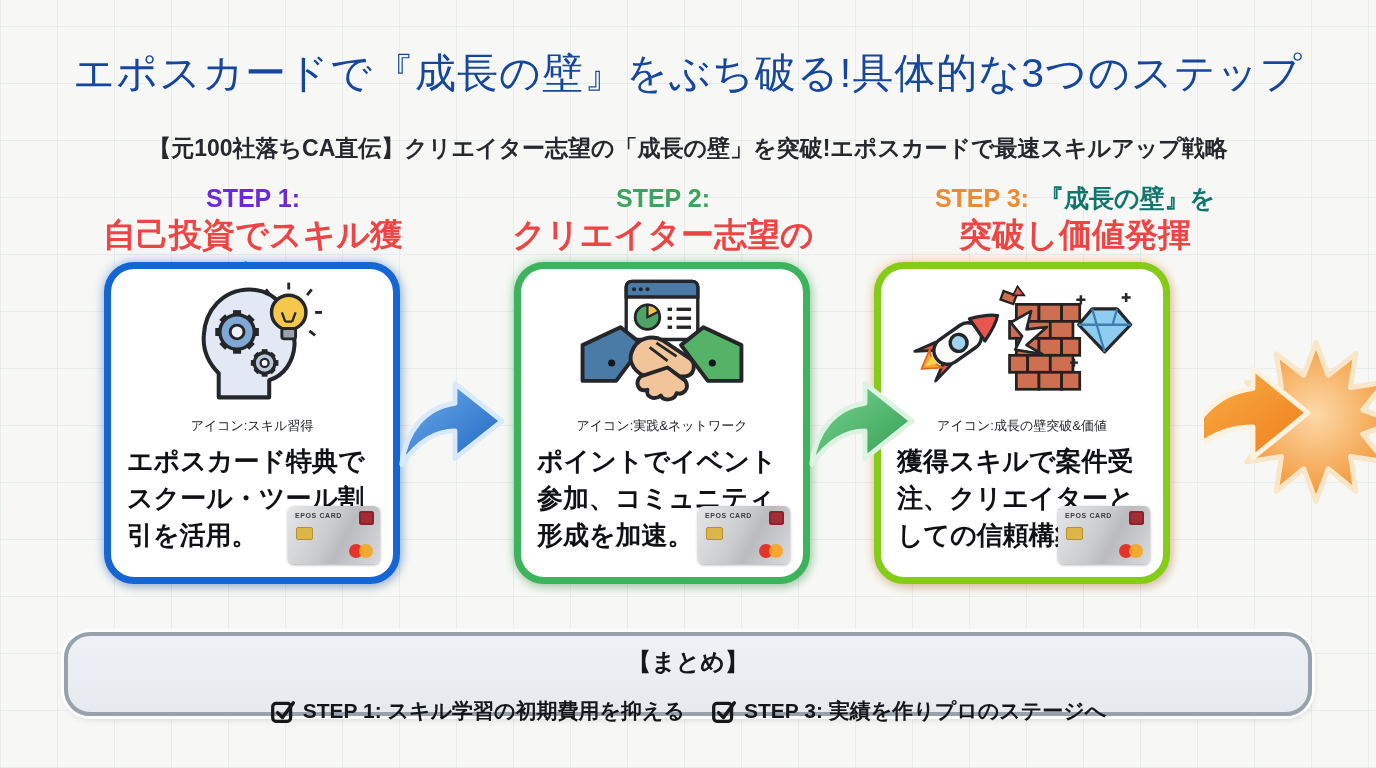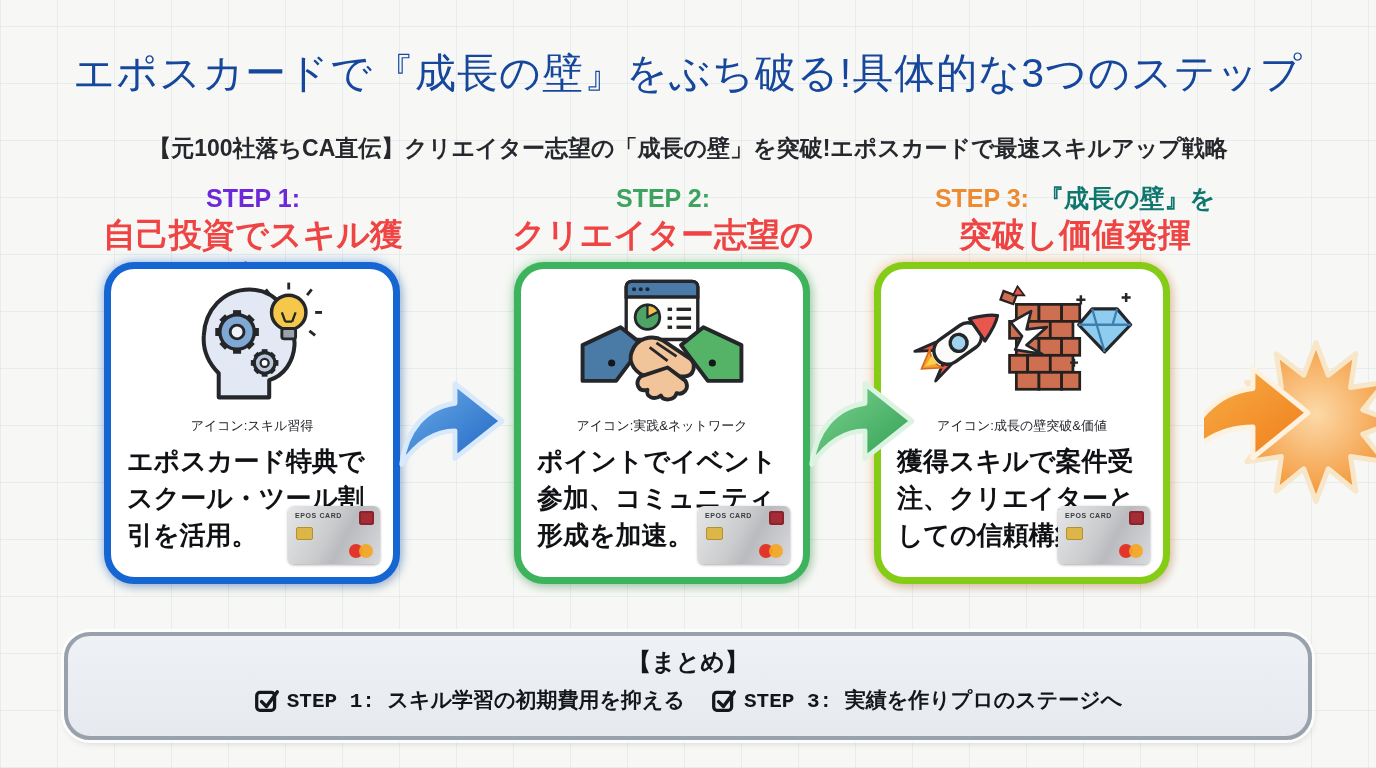--- a/index.html
+++ b/index.html
@@ -56,27 +56,27 @@
   .mc-mc{position:absolute;right:7px;bottom:6px;width:24px;height:14px;}
   .mc-mc i{position:absolute;top:0;width:14px;height:14px;border-radius:50%;}
   .mc-mc .cr{left:0;background:#e2362a;}
   .mc-mc .co{right:0;background:#f5a623;opacity:.92;}
   
   .arrow1{left:392px;top:368px;}
   .arrow2{left:802px;top:368px;}
   .burst{left:1204px;top:334px;}
   
   .summary{
-    left:64px;top:632px;width:1248px;height:108px;box-sizing:border-box;
+    left:64px;top:632px;width:1248px;height:84px;box-sizing:border-box;
     background:linear-gradient(#eef1f5,#e6eaef);
     border:4px solid #98a1ac;border-radius:26px;
     box-shadow:0 0 0 3px rgba(255,255,255,.9),1px 3px 7px rgba(0,0,0,.15);
   }
   .summary-title{text-align:center;font-size:24px;font-weight:900;color:#141619;margin-top:10px;}
-  .summary-items{display:flex;justify-content:center;align-items:center;gap:26px;margin-top:8px;font-family:Liberation Mono, monospace;}
+  .summary-items{display:flex;justify-content:center;align-items:center;gap:26px;margin-top:19px;}
   .summary-item{display:flex;align-items:center;font-size:21px;font-weight:900;color:#141619;white-space:nowrap;}
   .check-icon{margin-right:7px;flex:0 0 auto;}
 </style>
 </head>
 <body>
 
 <div class="abs main-title">エポスカードで『成長の壁』をぶち破る!具体的な3つのステップ</div>
 <div class="abs subtitle">【元100社落ちCA直伝】クリエイター志望の「成長の壁」を突破!エポスカードで最速スキルアップ戦略</div>
 
 <div class="abs step-header sh1 s1">

